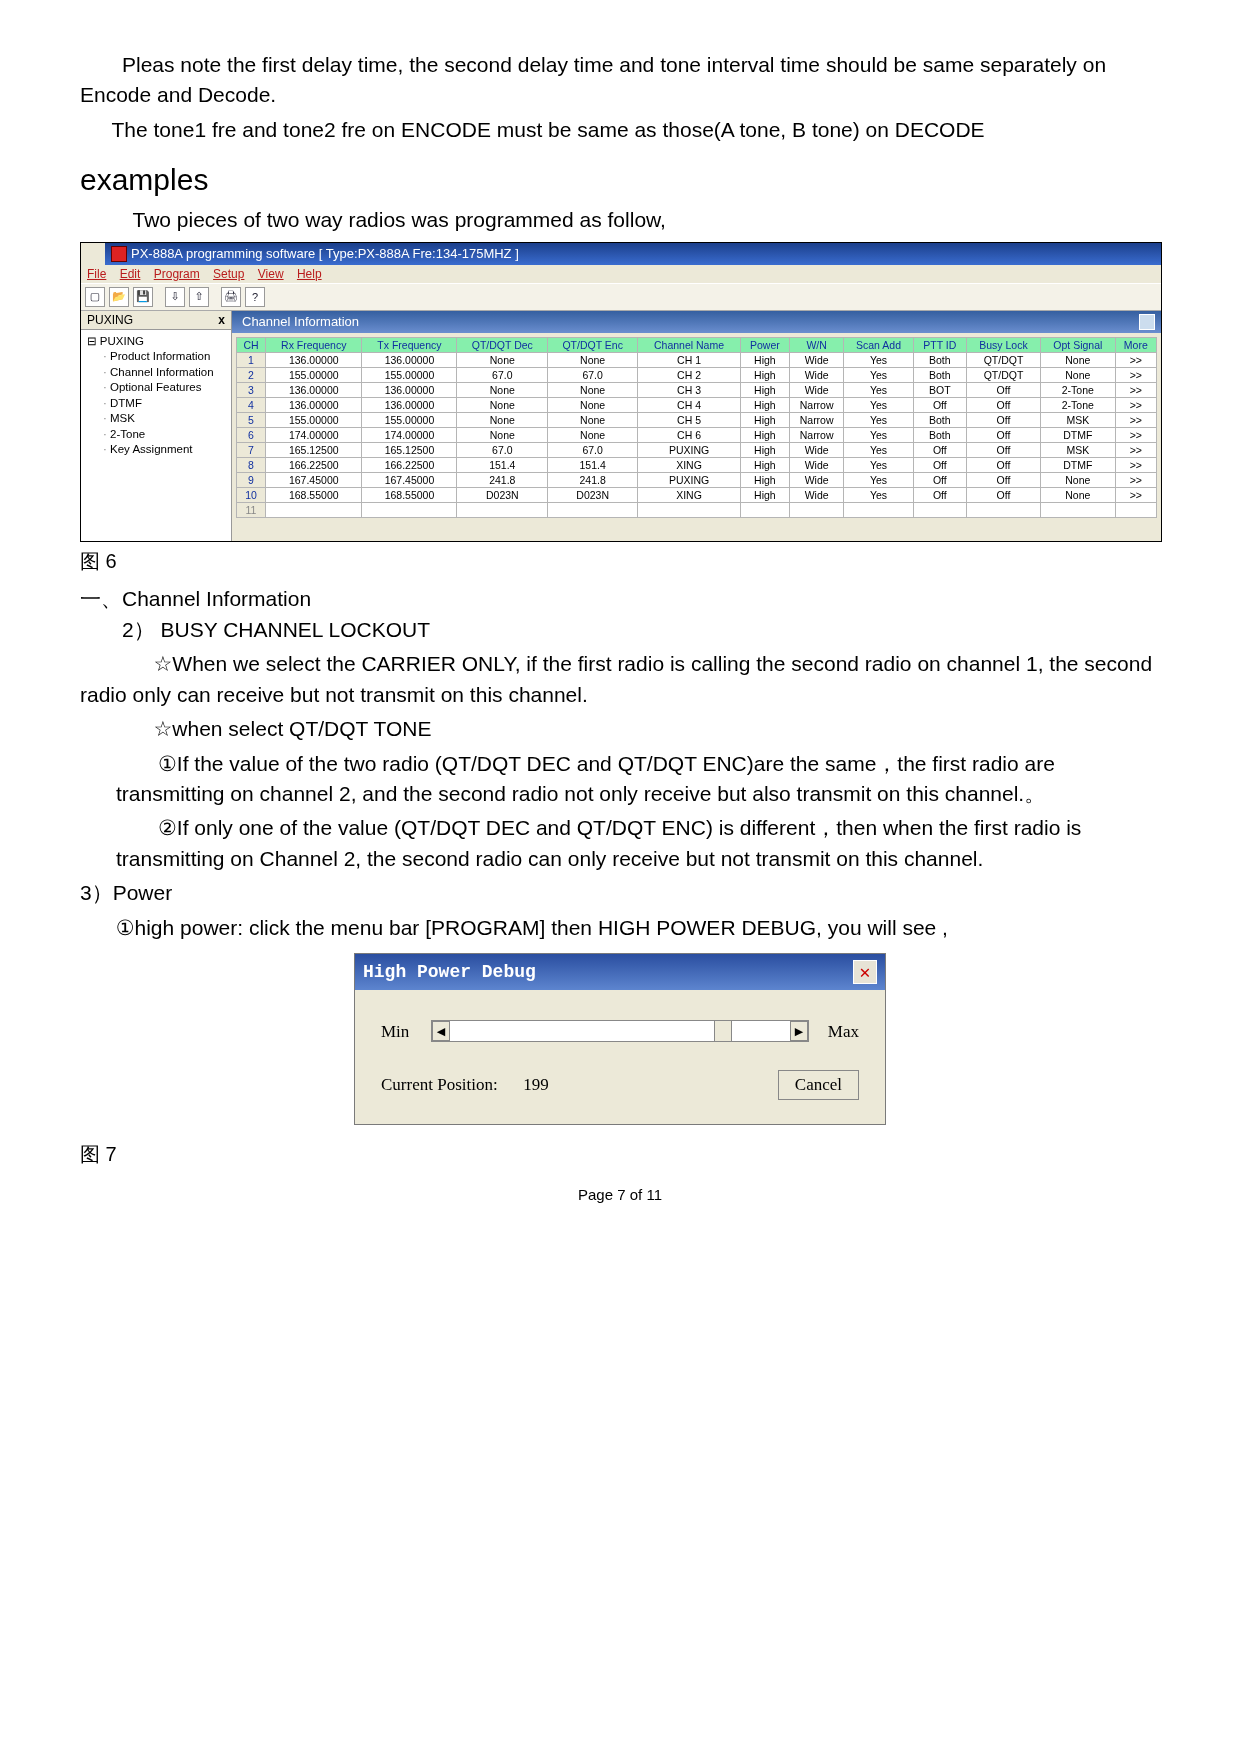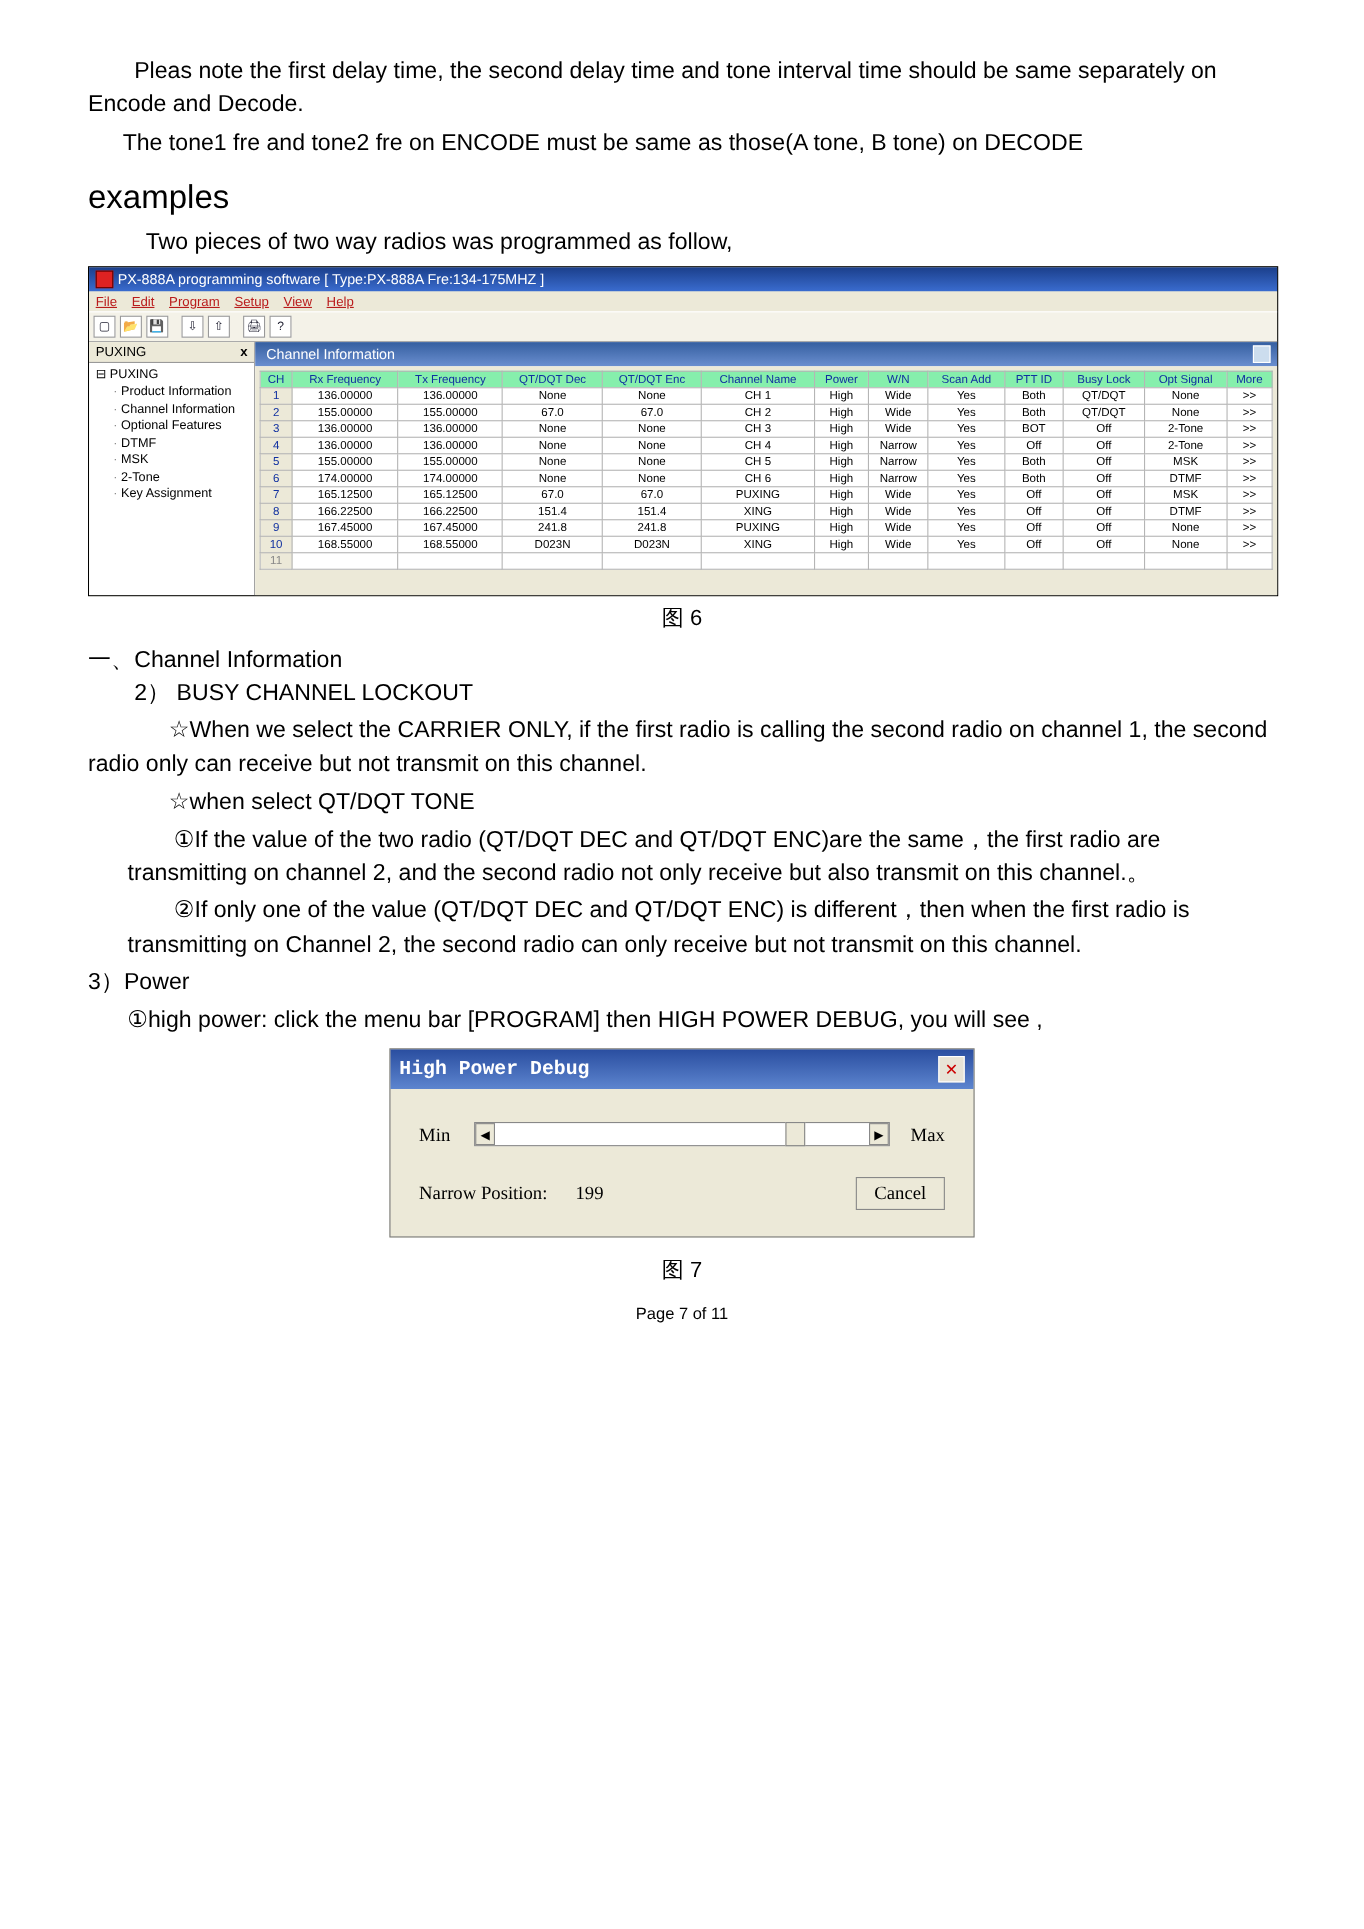--- a/index.html
+++ b/index.html
@@ -36,20 +36,21 @@
     background: #ece9d8;
     font-family: "Tahoma", Arial, sans-serif;
   }
   .app-titlebar {
     background: linear-gradient(#1b3f8b, #3a6ccf);
     color: #fff;
     font-size: 13px;
     padding: 3px 6px;
     display: flex;
     align-items: center;
+    margin-left: 24px;
   }
   .app-titlebar .tb-icon {
     width: 14px; height: 14px;
     background: #d22;
     margin-right: 4px;
     display:inline-block;
     border:1px solid #600;
   }
   .app-menubar {
     background: #ece9d8;
@@ -149,21 +150,20 @@
     color: #1030a0;
     font-weight: normal;
   }
   table.ch-table td.rownum {
     background:#ece9d8;
     color:#1030a0;
     width:22px;
   }
   table.ch-table tr.blank td { color:#888; }
   .fig-caption {
-    text-align:center;
     font-size: 20px;
     margin: 6px 0 10px 0;
   }
   
   .section-label {
     font-size: 21px;
     margin: 6px 0 2px 0;
   }
   
   .dlg {
@@ -526,21 +526,21 @@
         <div class="slider-label">Min</div>
         <div class="slider-track">
           <div class="slider-arrow">◀</div>
           <div class="slider-thumb"></div>
           <div class="slider-arrow">▶</div>
         </div>
         <div class="slider-label" style="text-align:right;">Max</div>
       </div>
       <div class="dlg-bottom">
         <div class="pos">
-          <span>Narrow Position:</span>
+          <span>Current Position:</span>
           &nbsp;&nbsp;&nbsp;&nbsp;
           <span>199</span>
         </div>
         <button class="cancel">Cancel</button>
       </div>
     </div>
   </div>
 
   <div class="fig-caption" style="margin-top:16px;">图 7</div>
   <div class="footer">Page 7 of 11</div>

